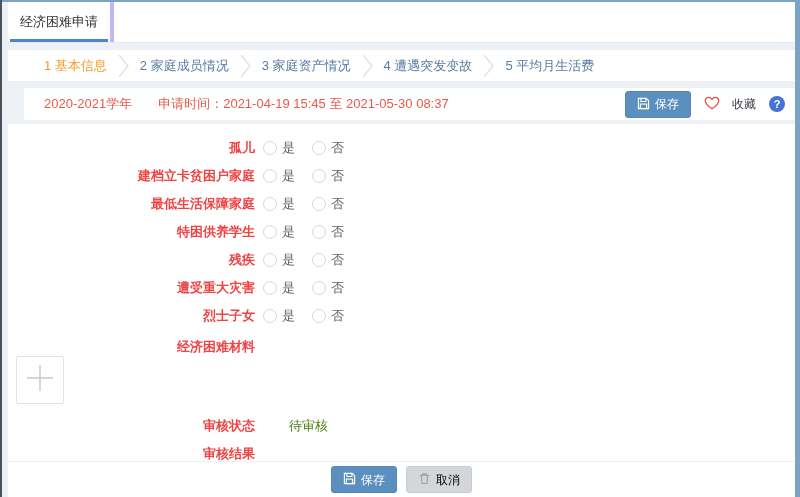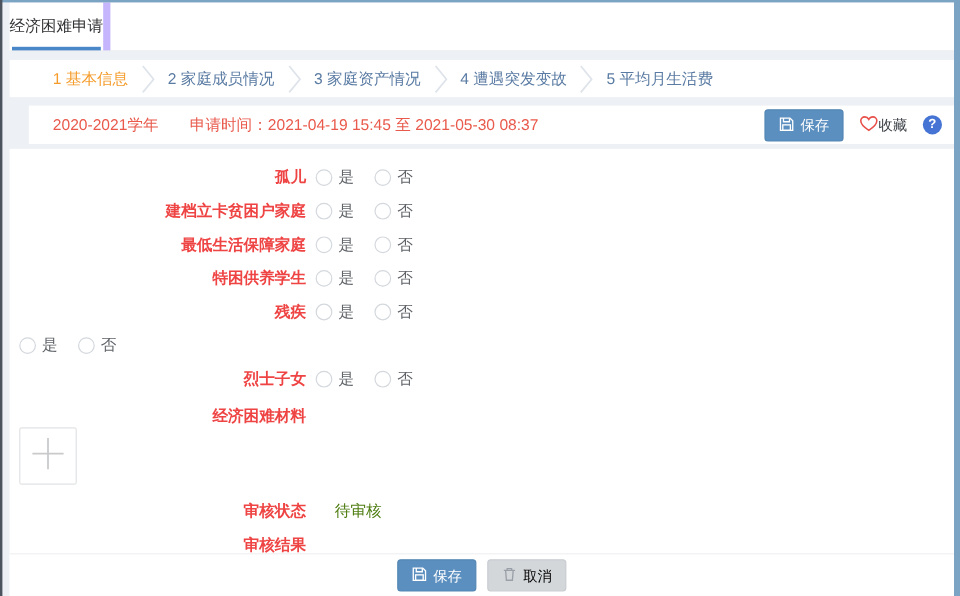--- a/index.html
+++ b/index.html
@@ -11,44 +11,44 @@
     overflow: hidden;
   }
   
   .frame-top   { position:absolute; top:0; left:0; right:0; height:2px; background:#7aa3c4; z-index:20; }
   .frame-left  { position:absolute; top:0; left:0; bottom:0; width:2px; background:#4a535e; z-index:21; }
   .frame-right { position:absolute; top:0; right:0; bottom:0; width:5px; background:#7aa3c4; z-index:21; }
 
   
   .tabbar { position:absolute; left:8px; right:5px; top:2px; height:41px; background:#fff; border-bottom:1px solid #e6e9ed; }
   .tab {
-    position:relative; width:84px; height:100%;
+    position:relative; width:106px; height:100%;
     display:flex; align-items:center; justify-content:center;
-    font-size:13px; color:#303133; border-right:6px solid #c4b5fd; cursor:pointer;
+    font-size:13px; color:#303133; border-right:4px solid #c4b5fd; cursor:pointer;
   }
   .tab-underline { position:absolute; bottom:0; left:2px; right:2px; height:3px; background:#4a87c9; }
 
   
   .steps {
     position:absolute; left:8px; right:5px; top:50px; height:31px;
     background:#fff; display:flex; align-items:center; padding-left:36px;
   }
   .step { font-size:13px; color:#5a7ba3; cursor:pointer; white-space:nowrap; }
   .step.active { color:#f59b2a; }
   .step-sep { margin:0 11px; display:flex; align-items:center; }
 
   
   .headerbar {
     position:absolute; left:8px; right:5px; top:88px; height:32px;
     background:#fff; display:flex; align-items:center; padding:0 10px 0 20px;margin-left:16px;
   }
   .term { font-size:13px; color:#e95a4c; }
   .apply-time { font-size:13px; color:#e95a4c; margin-left:26px; }
   .header-right { margin-left:auto; display:flex; align-items:center; gap:13px; }
-  .fav { display:flex; align-items:center; gap:0; font-size:12px; color:#3a3f45; cursor:pointer; }
+  .fav { display:flex; align-items:center; gap:12px; font-size:12px; color:#3a3f45; cursor:pointer; }
   .help {
     width:16px; height:16px; border-radius:50%; background:#4574d4; color:#fff;
     font-size:11px; font-weight:bold; display:flex; align-items:center; justify-content:center; cursor:pointer;
   }
 
   
   .btn {
     display:inline-flex; align-items:center; gap:5px;
     font-size:12px; border-radius:3px; padding:5px 11px;
     border:1px solid transparent; cursor:pointer; line-height:1;
@@ -66,21 +66,21 @@
     width:14px; height:14px; border:1px solid #d4d8dd; border-radius:50%;
     background:#fff; display:inline-block; margin-right:5px; cursor:pointer; flex:none;
   }
   .radio.second { margin-left:17px; }
 
   .upload-row { margin-top:8px; align-items:flex-start; height:auto;flex-direction:column; }
   .upload-box {
     width:48px; height:48px; margin-left:8px; border:1px solid #e2e3e5; border-radius:2px;
     display:flex; align-items:center; justify-content:center; cursor:pointer; background:#fff;
   }
-  .status-row { margin-top:8px; }
+  .status-row { margin-top:8px;gap:10px; }
   .status-value { color:#4d7c0f; font-size:13px; margin-left:24px; }
 
   .footerbar {
     position:absolute; left:0; right:0; bottom:0; height:36px;
     border-top:1px solid #f0f1f3; background:#fff;
     display:flex; align-items:center; justify-content:center; gap:9px;
   }
 </style>
 </head>
 <body>
@@ -193,20 +193,21 @@
       <div class="row-label">残疾</div>
       <div class="row-ctrl">
         <span class="radio"></span>
           <span>是</span>
         <span class="radio second"></span>
           <span>否</span>
       </div>
     </div>
 
     <div class="row">
+      <div class="row-label">遭受重大灾害</div>
       <div class="row-ctrl">
         <span class="radio"></span>
           <span>是</span>
         <span class="radio second"></span>
           <span>否</span>
       </div>
     </div>
 
     <div class="row">
       <div class="row-label">烈士子女</div>

